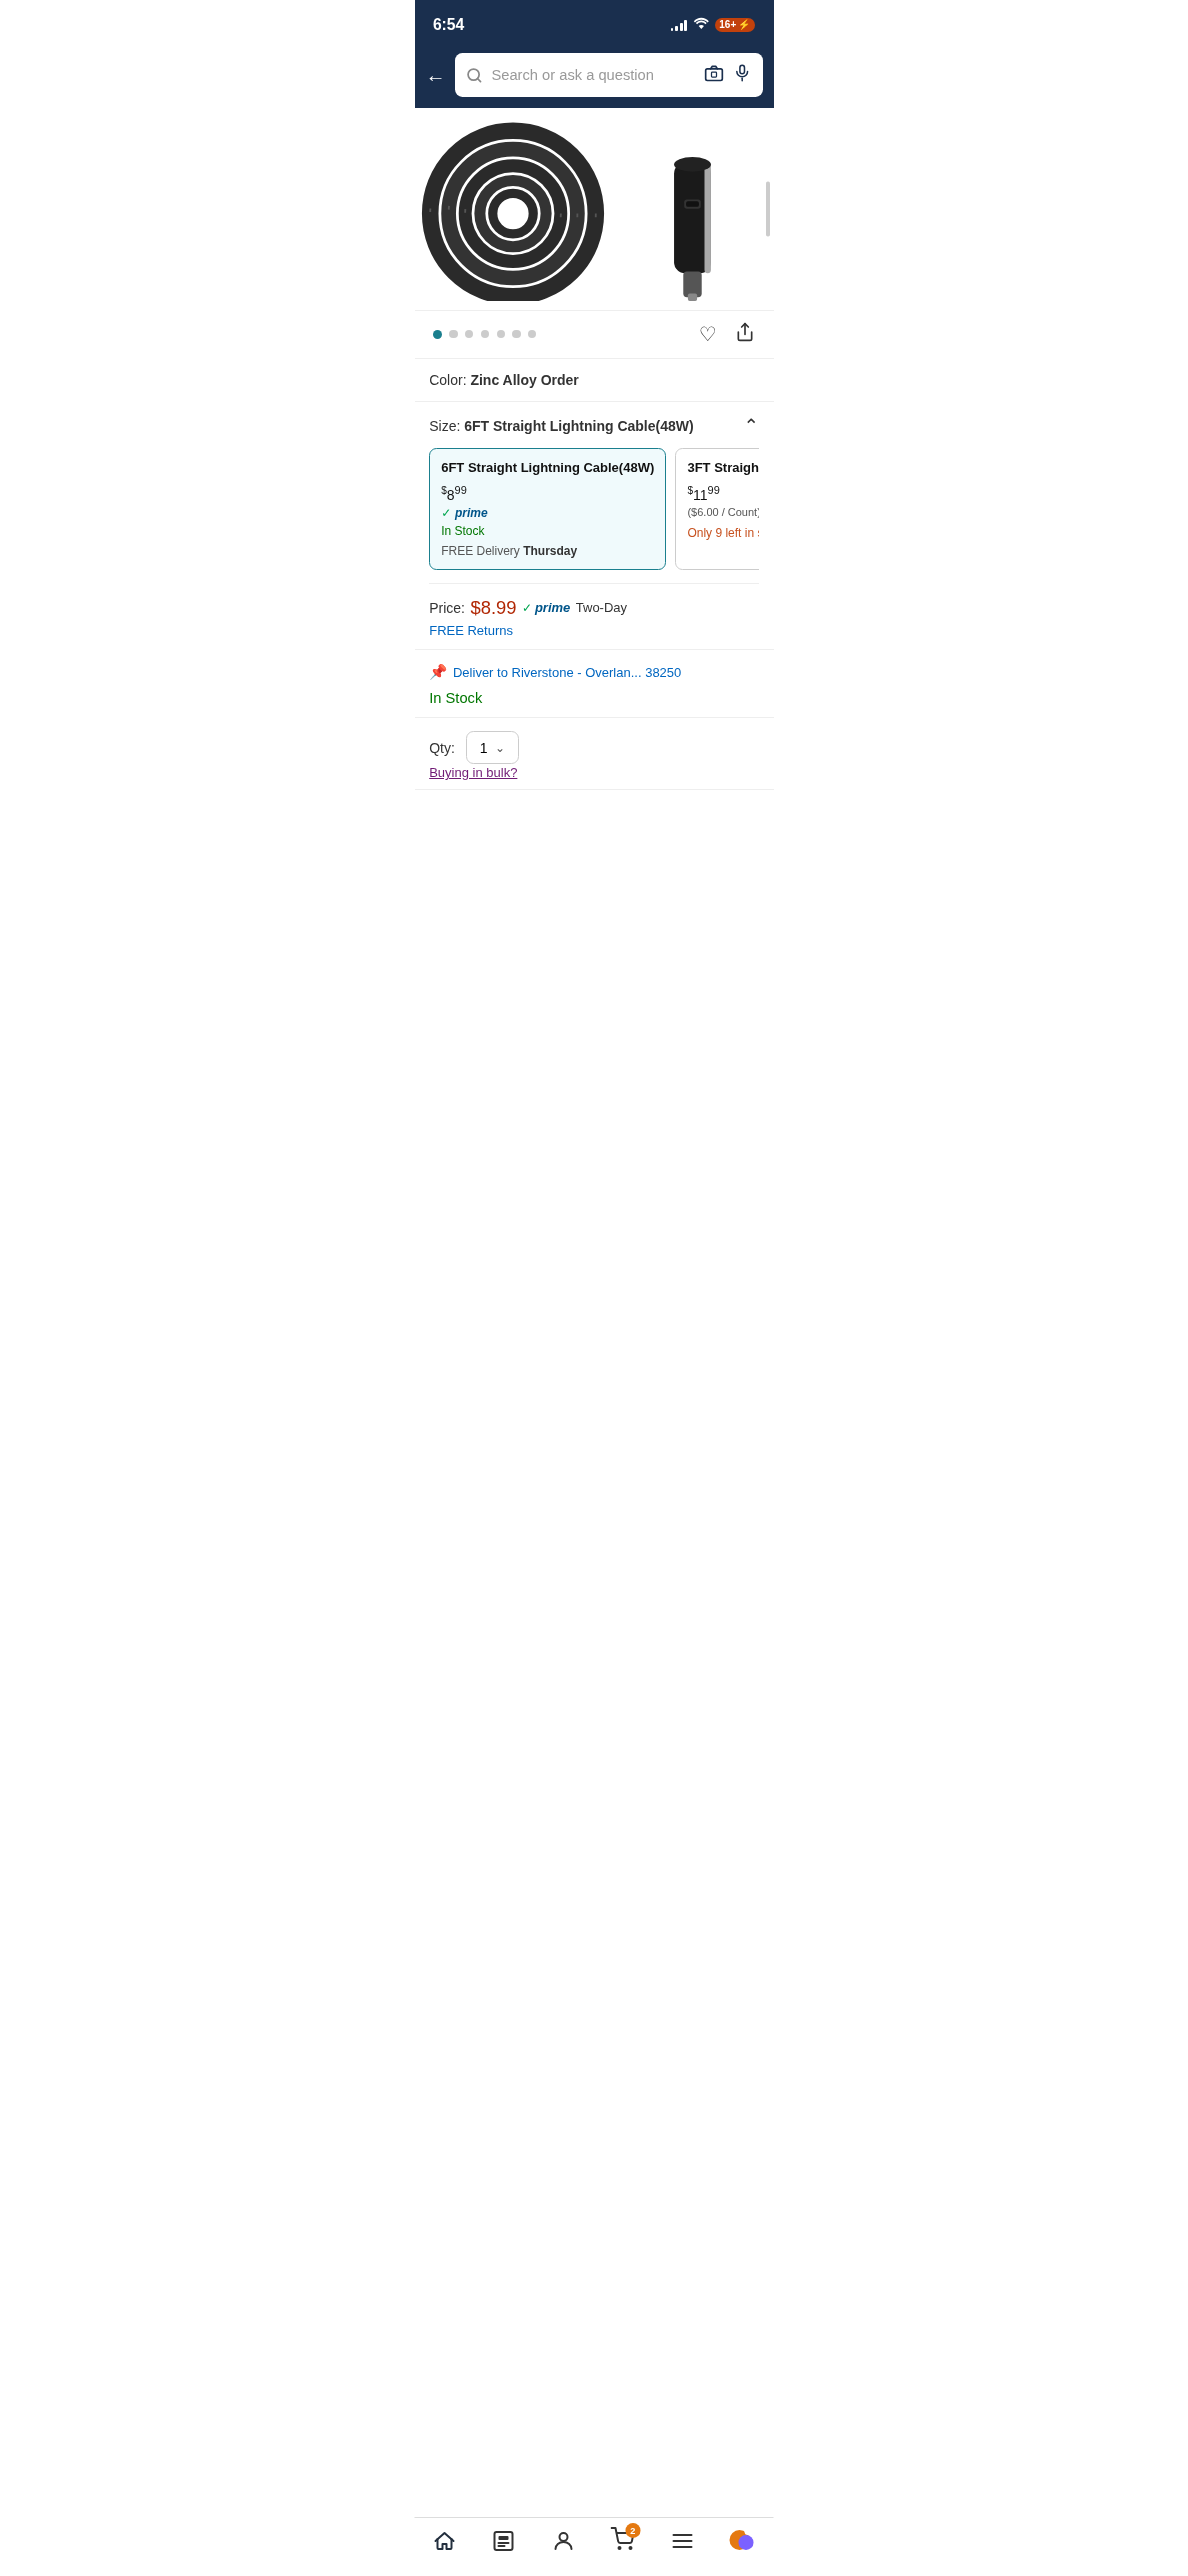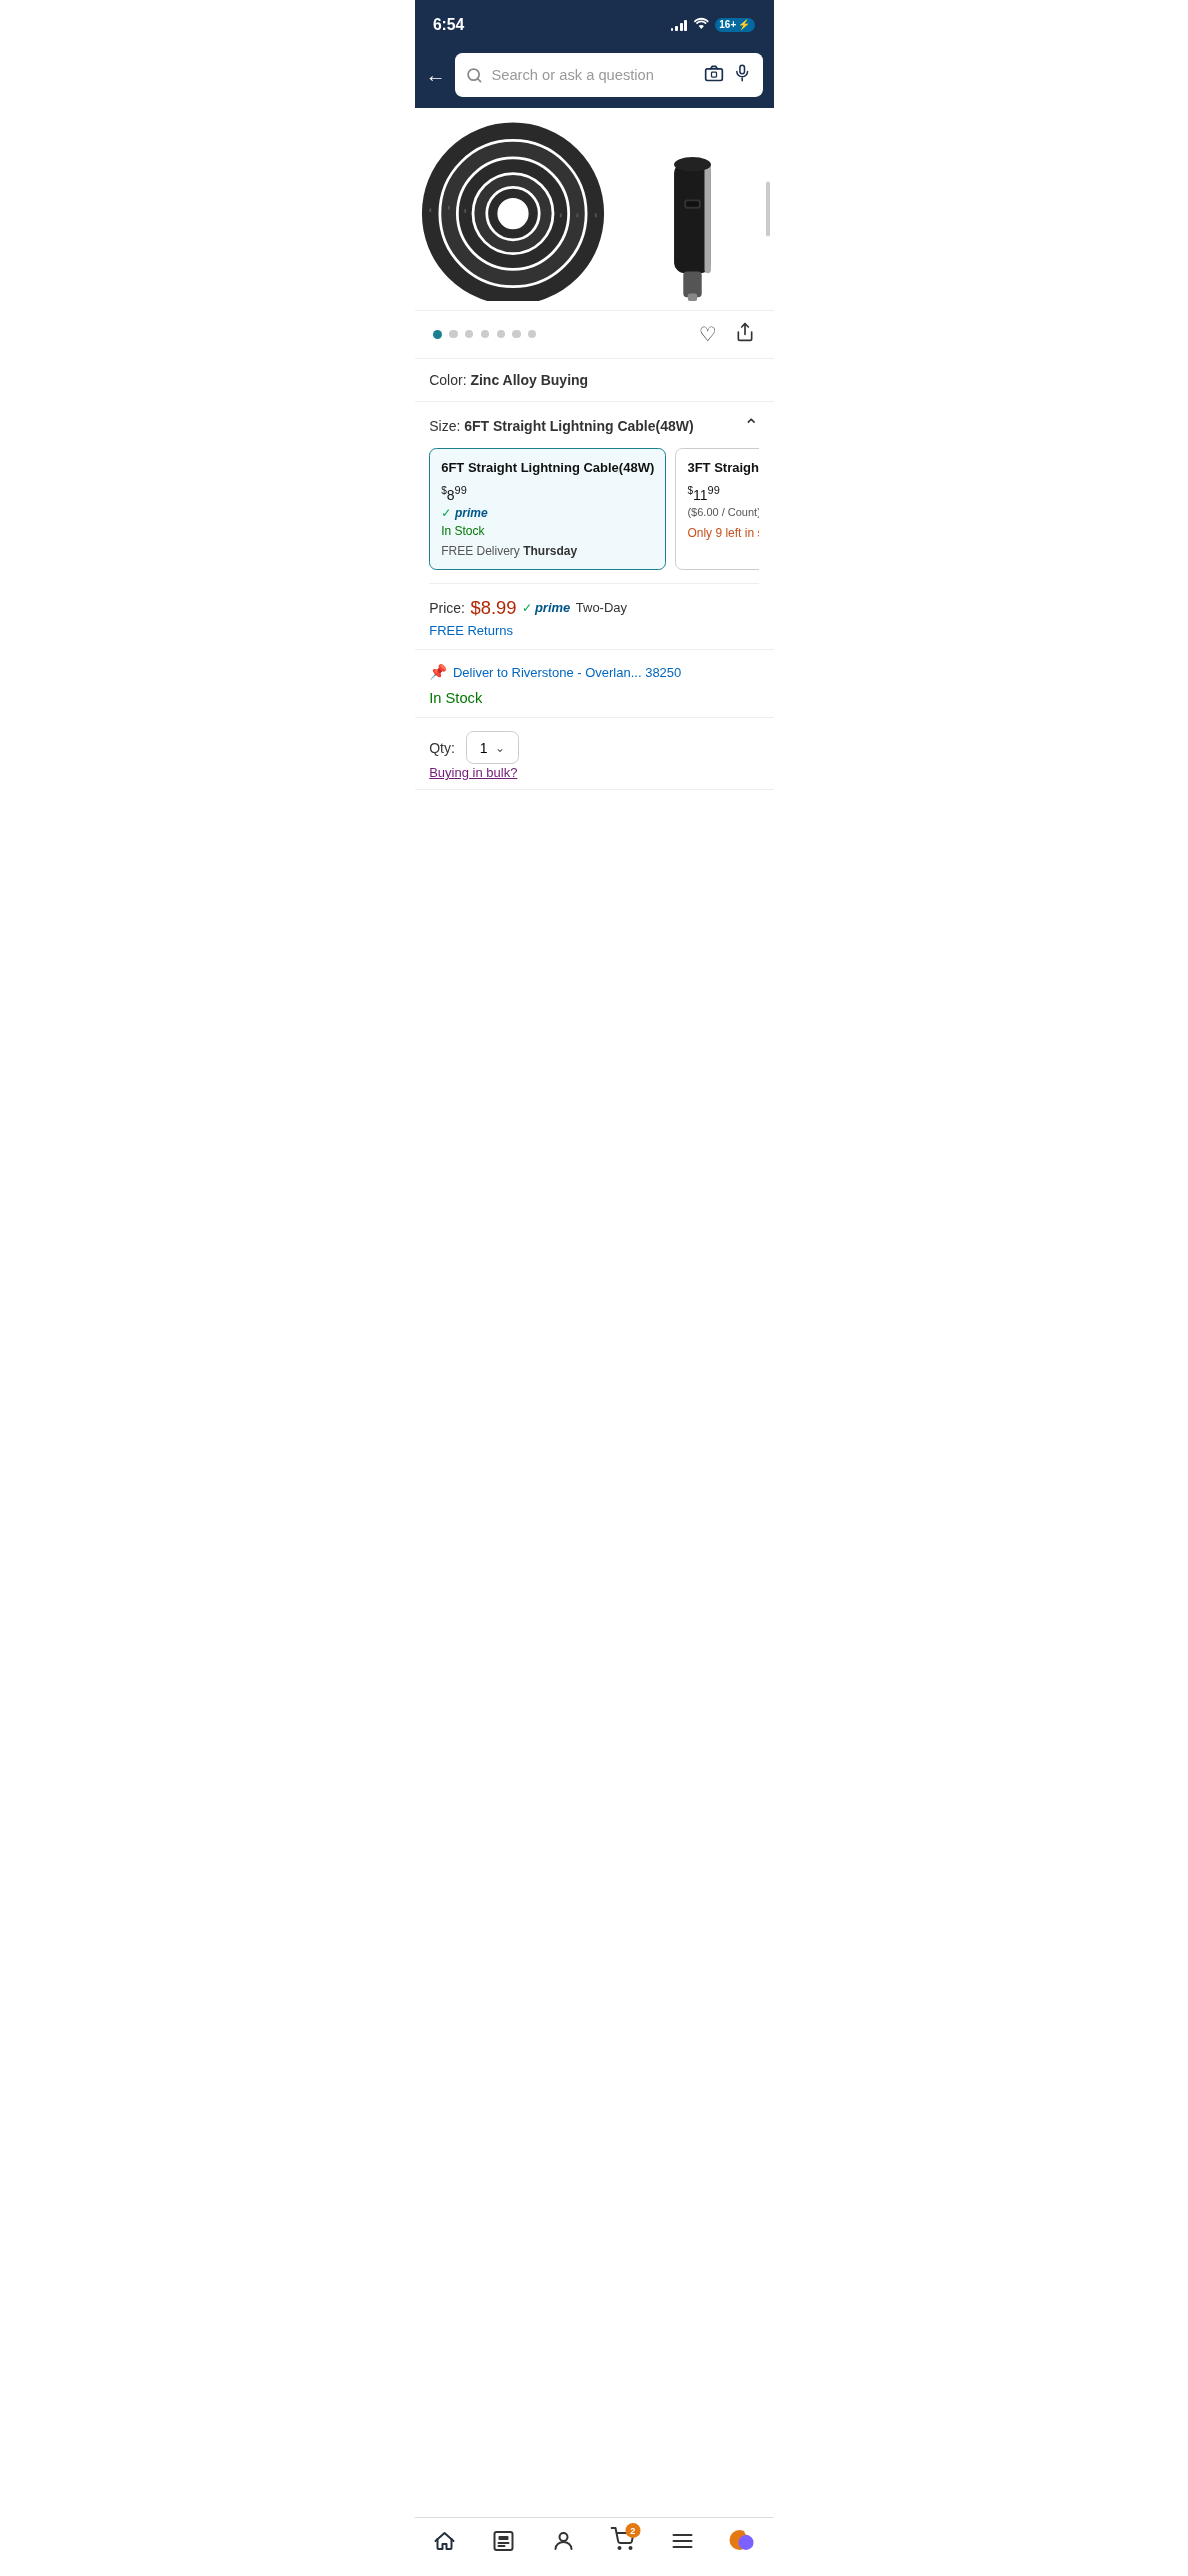--- a/index.html
+++ b/index.html
@@ -33,21 +33,21 @@
       gap: 5.5px;
     }
     .signal-bars { display: flex; align-items: flex-end; gap: 1.8px; height: 13px; }
     .bar { width: 2.8px; background: #fff; border-radius: 0.9px; }
     .bar1 { height: 3.7px; }
     .bar2 { height: 5.5px; }
     .bar3 { height: 8.3px; }
     .bar4 { height: 11px; }
     .wifi-icon { font-size: 13px; }
     .battery-badge {
-      background: #0369a1;
+      background: #c2410c;
       color: #fff;
       font-size: 10px;
       font-weight: 700;
       padding: 1.8px 4.6px;
       border-radius: 9.2px;
       display: flex;
       align-items: center;
       gap: 1.8px;
     }
 
@@ -434,21 +434,21 @@
       <svg width="20" height="20" viewBox="0 0 24 24" fill="none" stroke="#333" stroke-width="2" stroke-linecap="round" stroke-linejoin="round">
         <path d="M4 12v8a2 2 0 002 2h12a2 2 0 002-2v-8"></path>
         <polyline points="16 6 12 2 8 6"></polyline>
         <line x1="12" y1="2" x2="12" y2="15"></line>
       </svg>
     </span>
   </div>
 </div>
 
 <div class="color-section">
-  <span class="color-label">Color: </span><span class="color-value">Zinc Alloy Buying</span>
+  <span class="color-label">Color: </span><span class="color-value">Zinc Alloy Order</span>
 </div>
 
 <div class="size-section">
   <div class="size-header">
     <span>
       <span class="size-header-left">Size: </span><span class="size-header-value">6FT Straight Lightning Cable(48W)</span>
     </span>
     <span class="size-chevron">⌃</span>
   </div>
 

